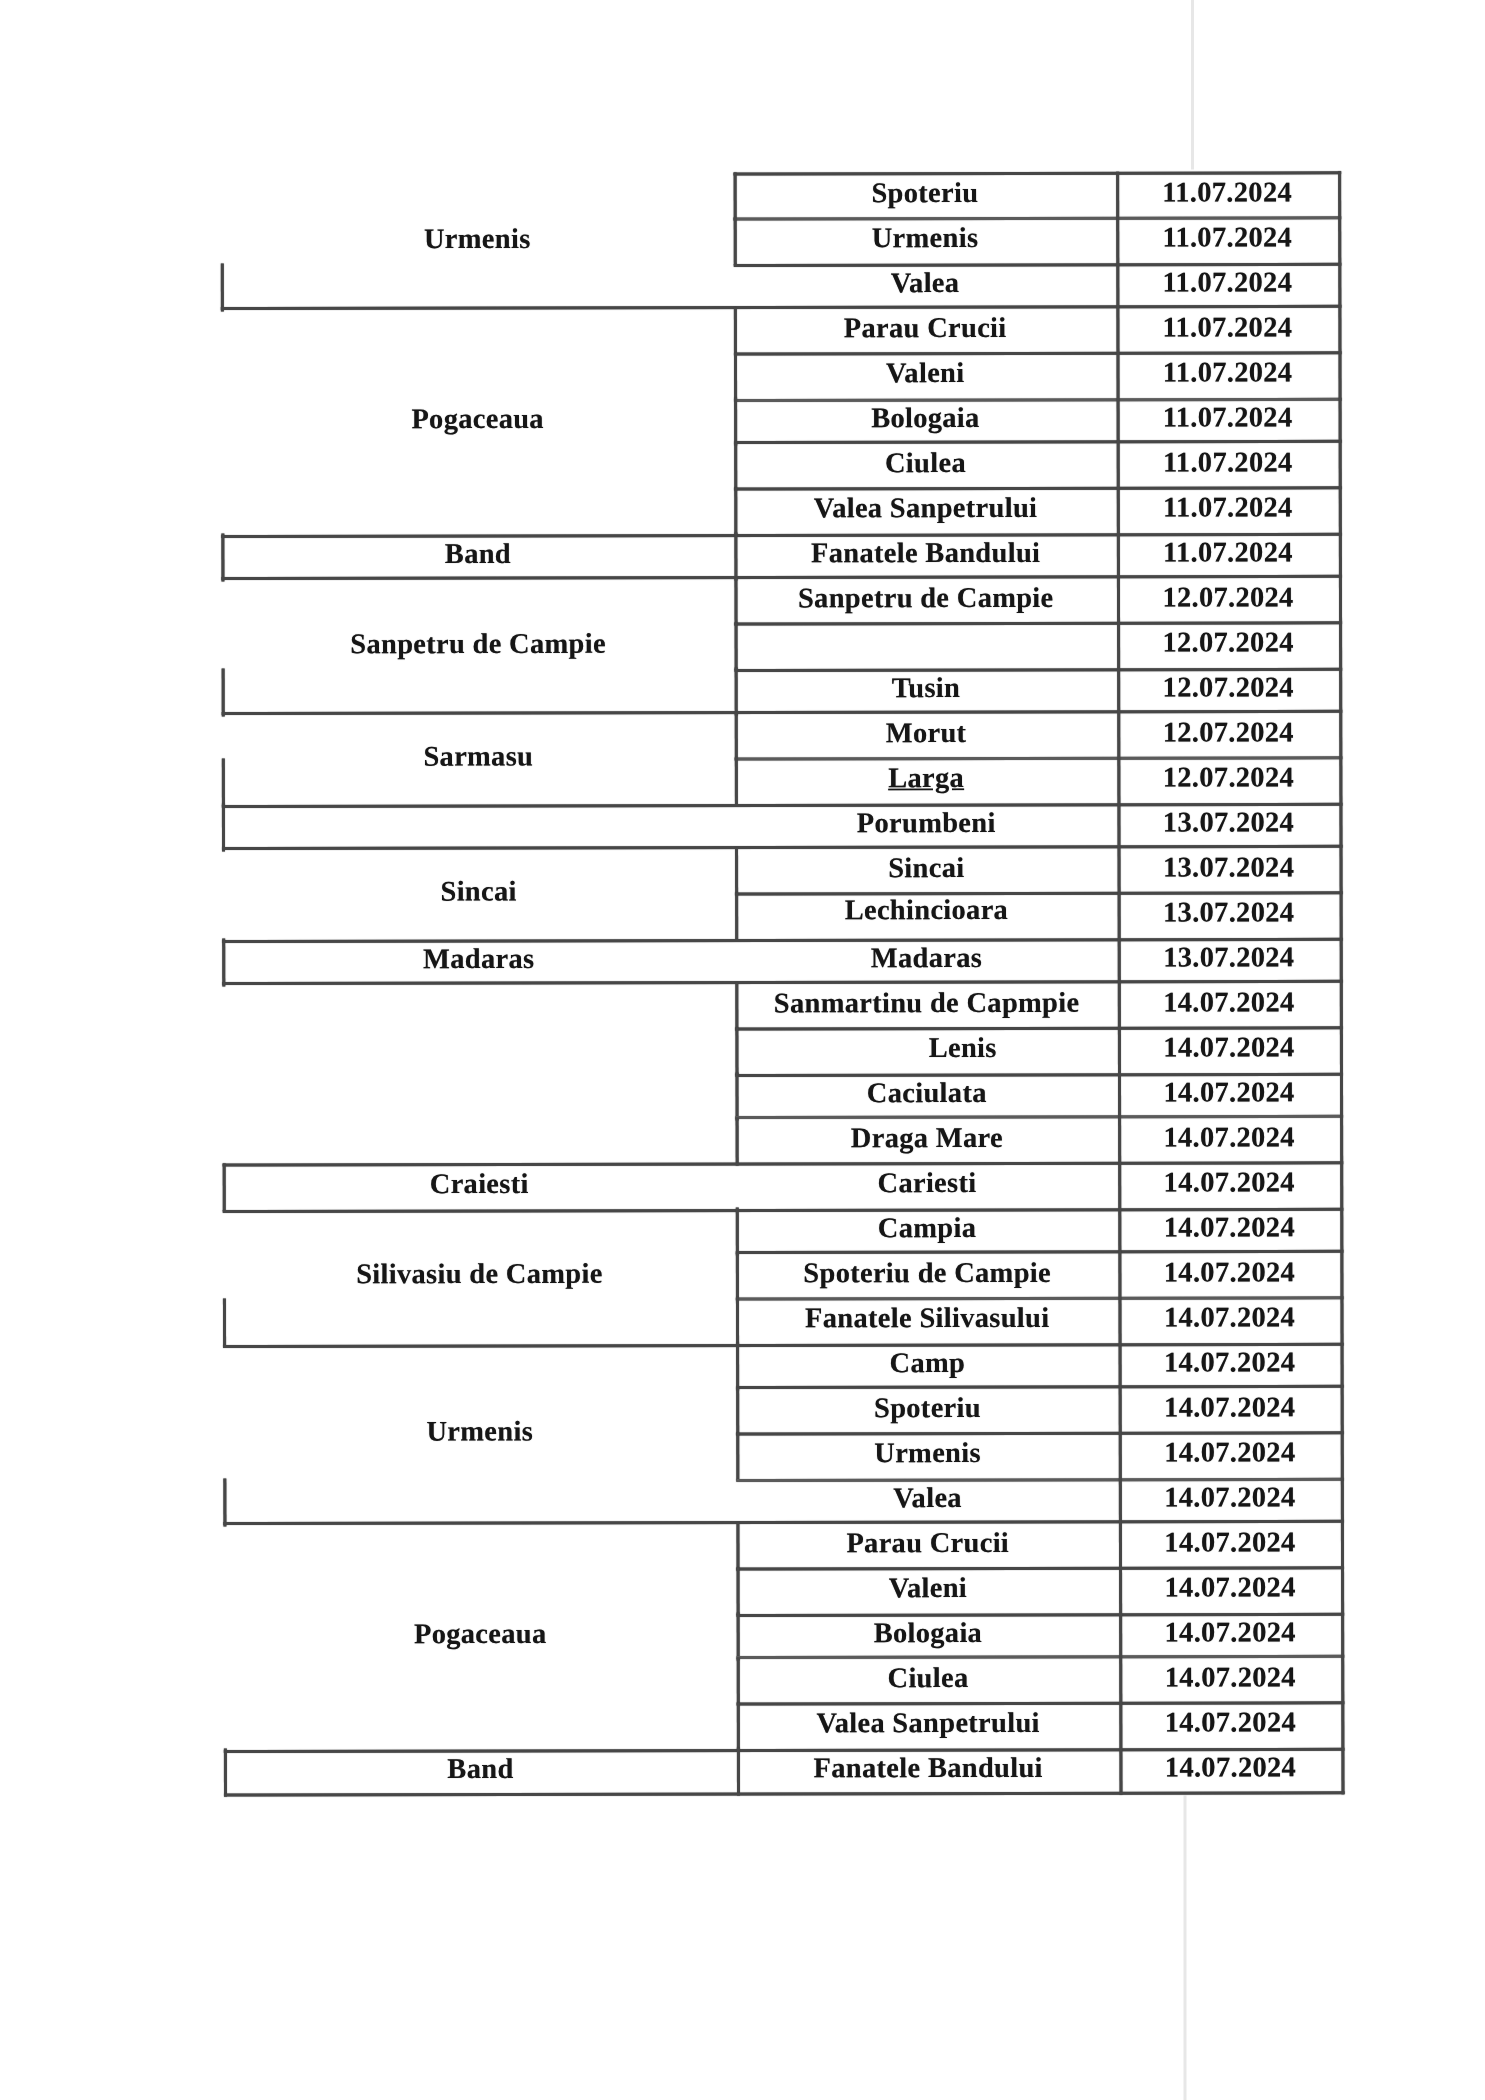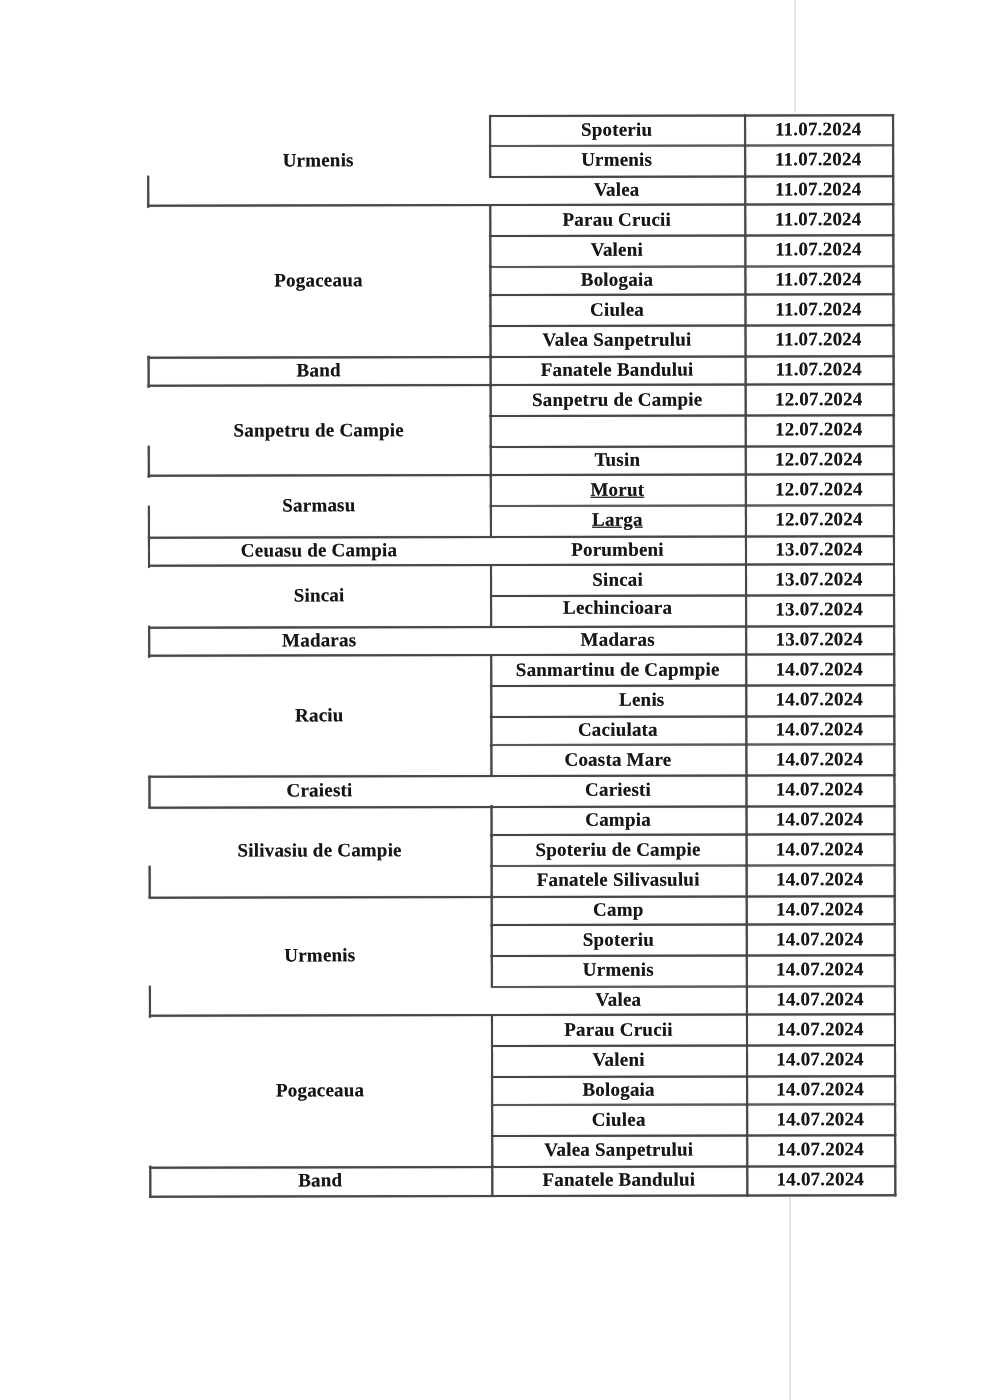--- a/index.html
+++ b/index.html
@@ -94,62 +94,60 @@
       <div class="ln" style="left: 490px; top: 415px; width: 2px; height: 32px;"></div>
       <div class="cell" style="left: 749px; top: 415px; width: 140px; height: 30px;">12.07.2024</div>
       <div class="ln" style="left: 490px; top: 446px; width: 405px; height: 2px;"></div>
       <div class="ln" style="left: 490px; top: 445px; width: 2px; height: 32px;"></div>
       <div class="cell" style="left: 494px; top: 445px; width: 247px; height: 30px;">Tusin</div>
       <div class="cell" style="left: 749px; top: 445px; width: 140px; height: 30px;">12.07.2024</div>
       <div class="ln" style="left: 148px; top: 445px; width: 2px; height: 32px;"></div>
       <div class="cell" style="left: 152px; top: 475px; width: 334px; height: 60px;">Sarmasu</div>
       <div class="ln" style="left: 148px; top: 474px; width: 747px; height: 2px;"></div>
       <div class="ln" style="left: 490px; top: 475px; width: 2px; height: 32px;"></div>
-      <div class="cell" style="left: 494px; top: 475px; width: 247px; height: 30px; text-decoration: underline;">Morut</div>
+      <div class="cell" style="left: 494px; top: 475px; width: 247px; height: 30px;">Morut</div>
       <div class="cell" style="left: 749px; top: 475px; width: 140px; height: 30px;">12.07.2024</div>
       <div class="ln light" style="left: 490px; top: 505px; width: 405px; height: 2px;"></div>
       <div class="ln" style="left: 490px; top: 505px; width: 2px; height: 32px;"></div>
       <div class="cell" style="left: 494px; top: 505px; width: 247px; height: 30px; text-decoration: underline;">Larga</div>
       <div class="cell" style="left: 749px; top: 505px; width: 140px; height: 30px;">12.07.2024</div>
       <div class="ln" style="left: 148px; top: 505px; width: 2px; height: 32px;"></div>
-      <div class="cell" style="left: 152px; top: 535px; width: 334px; height: 30px;">Ceuasu de Campia</div>
       <div class="ln" style="left: 148px; top: 536px; width: 747px; height: 2px;"></div>
       <div class="cell" style="left: 494px; top: 535px; width: 247px; height: 30px;">Porumbeni</div>
       <div class="cell" style="left: 749px; top: 535px; width: 140px; height: 30px;">13.07.2024</div>
       <div class="ln" style="left: 148px; top: 535px; width: 2px; height: 32px;"></div>
       <div class="cell" style="left: 152px; top: 565px; width: 334px; height: 60px;">Sincai</div>
       <div class="ln" style="left: 148px; top: 564px; width: 747px; height: 2px;"></div>
       <div class="ln" style="left: 490px; top: 565px; width: 2px; height: 32px;"></div>
       <div class="cell" style="left: 494px; top: 565px; width: 247px; height: 30px;">Sincai</div>
       <div class="cell" style="left: 749px; top: 565px; width: 140px; height: 30px;">13.07.2024</div>
       <div class="ln" style="left: 490px; top: 595px; width: 405px; height: 2px;"></div>
       <div class="ln" style="left: 490px; top: 595px; width: 2px; height: 32px;"></div>
       <div class="cell" style="left: 494px; top: 595px; width: 247px; height: 26px;">Lechincioara</div>
       <div class="cell" style="left: 749px; top: 595px; width: 140px; height: 30px;">13.07.2024</div>
       <div class="cell" style="left: 152px; top: 625px; width: 334px; height: 30px;">Madaras</div>
       <div class="ln" style="left: 148px; top: 626px; width: 747px; height: 2px;"></div>
       <div class="cell" style="left: 494px; top: 625px; width: 247px; height: 30px;">Madaras</div>
       <div class="cell" style="left: 749px; top: 625px; width: 140px; height: 30px;">13.07.2024</div>
       <div class="ln" style="left: 148px; top: 625px; width: 2px; height: 32px;"></div>
-      <div class="cell" style="left: 152px; top: 655px; width: 334px; height: 120px;">Raciu</div>
       <div class="ln" style="left: 148px; top: 654px; width: 747px; height: 2px;"></div>
       <div class="ln" style="left: 490px; top: 655px; width: 2px; height: 32px;"></div>
       <div class="cell" style="left: 494px; top: 655px; width: 247px; height: 30px;">Sanmartinu de Capmpie</div>
       <div class="cell" style="left: 749px; top: 655px; width: 140px; height: 30px;">14.07.2024</div>
       <div class="ln" style="left: 490px; top: 685px; width: 405px; height: 2px;"></div>
       <div class="ln" style="left: 490px; top: 685px; width: 2px; height: 32px;"></div>
       <div class="cell" style="left: 518px; top: 685px; width: 247px; height: 30px; text-align: center;">Lenis</div>
       <div class="cell" style="left: 749px; top: 685px; width: 140px; height: 30px;">14.07.2024</div>
       <div class="ln" style="left: 490px; top: 716px; width: 405px; height: 2px;"></div>
       <div class="ln" style="left: 490px; top: 715px; width: 2px; height: 32px;"></div>
       <div class="cell" style="left: 494px; top: 715px; width: 247px; height: 30px;">Caciulata</div>
       <div class="cell" style="left: 749px; top: 715px; width: 140px; height: 30px;">14.07.2024</div>
       <div class="ln light" style="left: 490px; top: 744px; width: 405px; height: 2px;"></div>
       <div class="ln" style="left: 490px; top: 745px; width: 2px; height: 32px;"></div>
-      <div class="cell" style="left: 494px; top: 745px; width: 247px; height: 30px;">Coasta Mare</div>
+      <div class="cell" style="left: 494px; top: 745px; width: 247px; height: 30px;">Draga Mare</div>
       <div class="cell" style="left: 749px; top: 745px; width: 140px; height: 30px;">14.07.2024</div>
       <div class="cell" style="left: 152px; top: 775px; width: 334px; height: 30px;">Craiesti</div>
       <div class="ln" style="left: 148px; top: 775px; width: 747px; height: 2px;"></div>
       <div class="cell" style="left: 494px; top: 775px; width: 247px; height: 30px;">Cariesti</div>
       <div class="cell" style="left: 749px; top: 775px; width: 140px; height: 30px;">14.07.2024</div>
       <div class="ln" style="left: 148px; top: 775px; width: 2px; height: 32px;"></div>
       <div class="cell" style="left: 152px; top: 805px; width: 334px; height: 90px;">Silivasiu de Campie</div>
       <div class="ln" style="left: 148px; top: 806px; width: 747px; height: 2px;"></div>
       <div class="ln" style="left: 490px; top: 805px; width: 2px; height: 32px;"></div>
       <div class="cell" style="left: 494px; top: 805px; width: 247px; height: 30px;">Campia</div>

